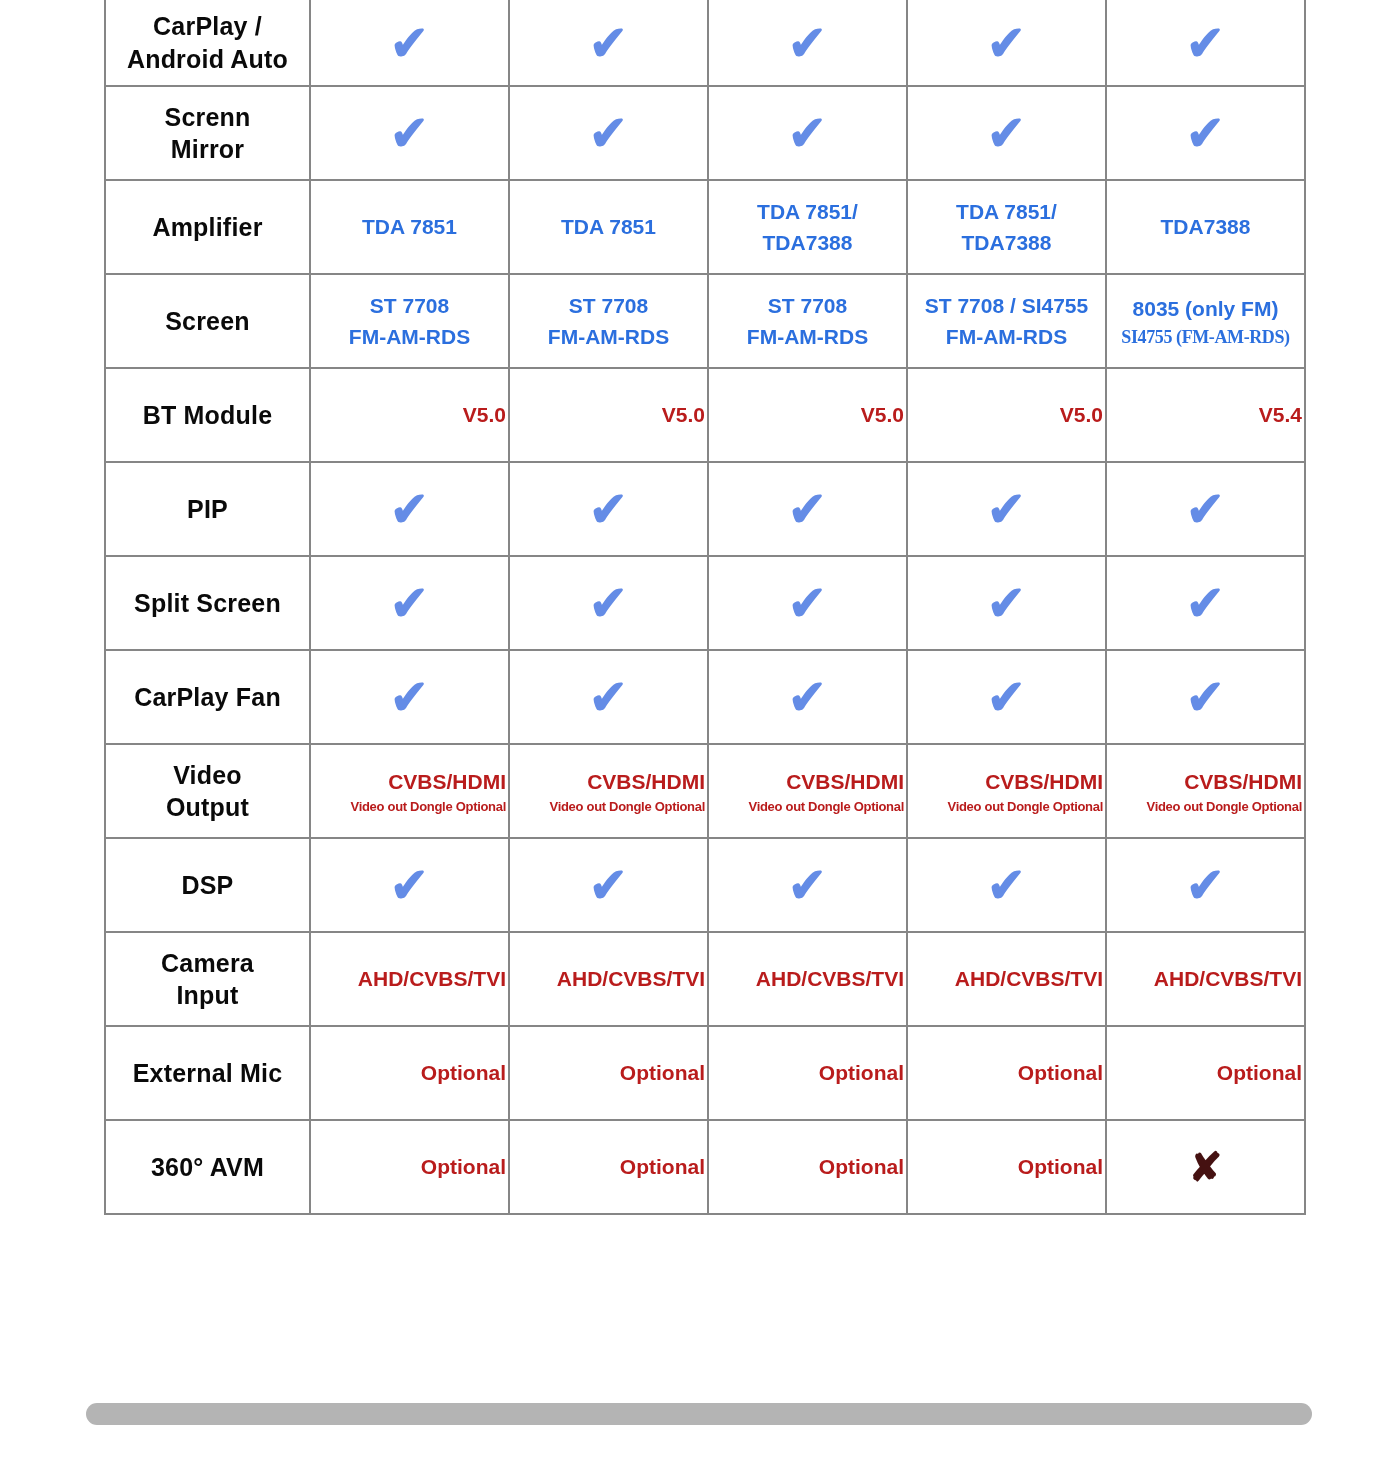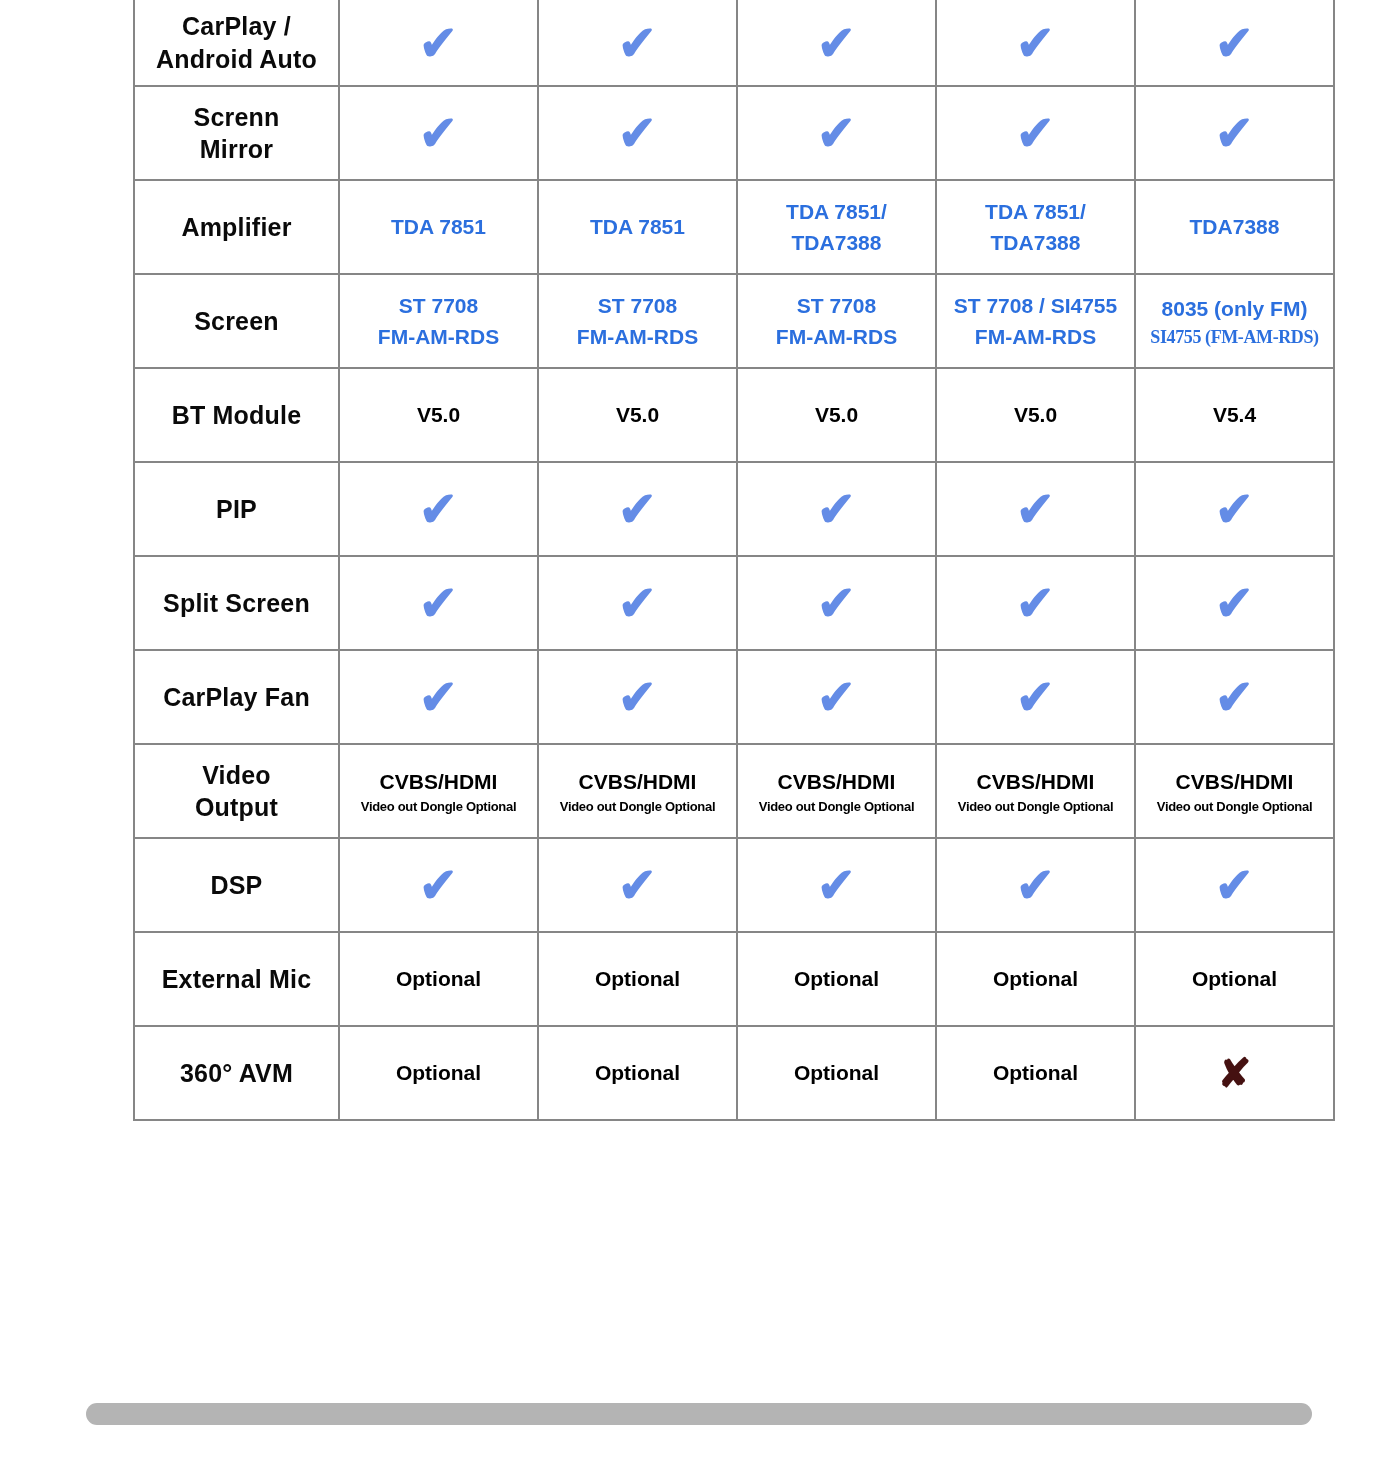--- a/index.html
+++ b/index.html
@@ -14,21 +14,20 @@
   }
   .table-wrap {
     position: absolute;
     left: 104px;
     top: 0;
   }
   table.spec-table {
     border-collapse: collapse;
     table-layout: fixed;
     width: 1188px;
-    margin-left: 29px;
   }
   table.spec-table td {
     border: 2px solid #868686;
     text-align: center;
     vertical-align: middle;
     padding: 0 2px;
     overflow: hidden;
     background: #ffffff;
   }
   table.spec-table tr td { height: 92px; }
@@ -55,21 +54,21 @@
     line-height: 1.35;
     letter-spacing: -0.3px;
     white-space: nowrap;
   }
   .sub.blue {
     font-size: 18px;
     letter-spacing: -0.4px;
     font-family: Liberation Serif, serif;
   }
   .blue  { color: var(--blue-text, #2b6fde); }
-  .black { color: #000000; }
+  .black { color: #b91c1c; text-align: right; }
   .check {
     display: inline-block;
     font-size: 46px;
     line-height: 1;
     color: var(--check-blue, #648ce6);
     transform: rotate(-4deg) skewX(-4deg);
     font-weight: bold;
   }
   .cross {
     display: inline-block;
@@ -223,20 +222,39 @@
         </tr>
         <tr>
           <td class="label-cell">DSP</td>
           <td class="value-cell"><span class="check">✔</span></td>
           <td class="value-cell"><span class="check">✔</span></td>
           <td class="value-cell"><span class="check">✔</span></td>
           <td class="value-cell"><span class="check">✔</span></td>
           <td class="value-cell"><span class="check">✔</span></td>
         </tr>
         <tr>
+          <td class="label-cell">Camera
+Input</td>
+          <td class="value-cell">
+            <div class="main black">AHD/CVBS/TVI</div>
+          </td>
+          <td class="value-cell">
+            <div class="main black">AHD/CVBS/TVI</div>
+          </td>
+          <td class="value-cell">
+            <div class="main black">AHD/CVBS/TVI</div>
+          </td>
+          <td class="value-cell">
+            <div class="main black">AHD/CVBS/TVI</div>
+          </td>
+          <td class="value-cell">
+            <div class="main black">AHD/CVBS/TVI</div>
+          </td>
+        </tr>
+        <tr>
           <td class="label-cell">External Mic</td>
           <td class="value-cell">
             <div class="main black">Optional</div>
           </td>
           <td class="value-cell">
             <div class="main black">Optional</div>
           </td>
           <td class="value-cell">
             <div class="main black">Optional</div>
           </td>

